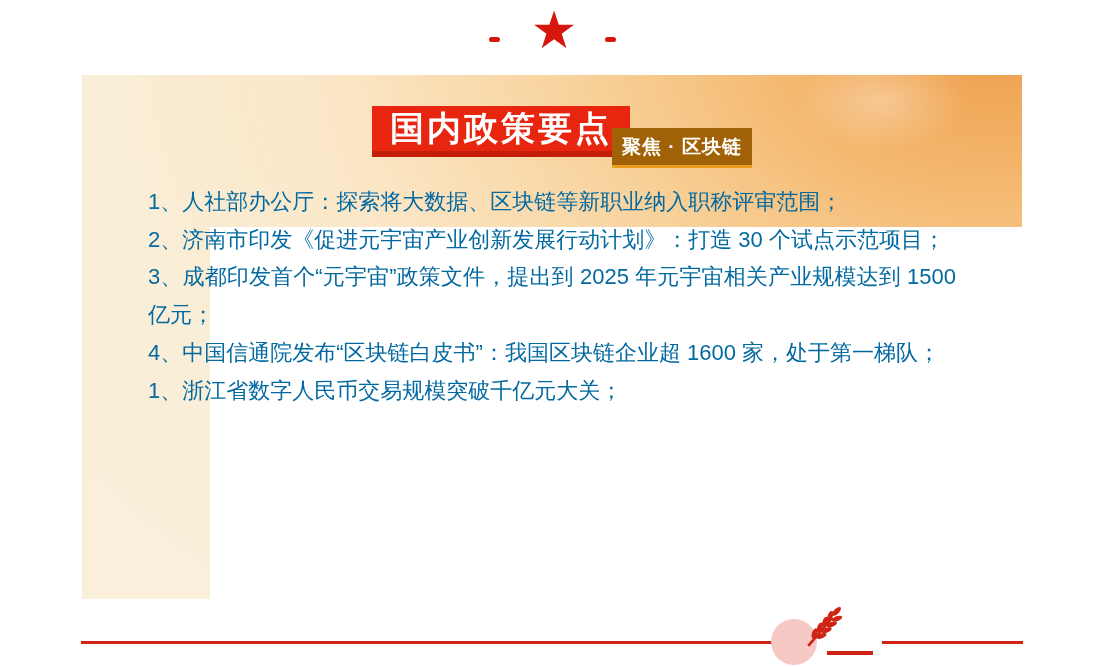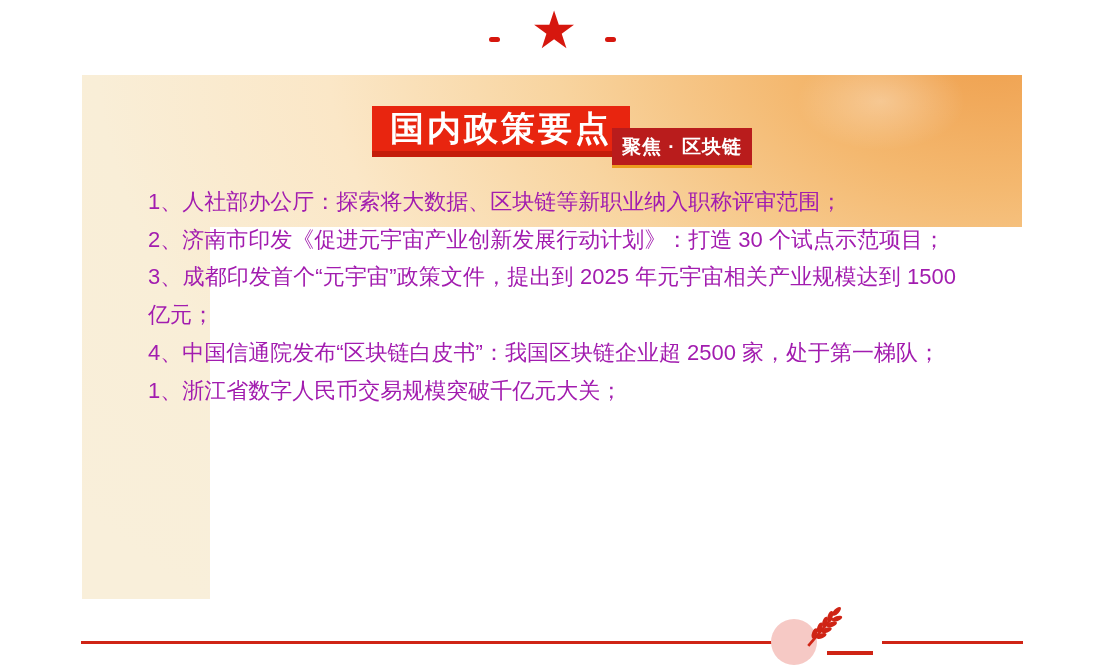--- a/index.html
+++ b/index.html
@@ -68,42 +68,42 @@
     font-weight: bold;
     letter-spacing: 3px;
     white-space: nowrap;
   }
 
   
   .tag {
     position: absolute;
     left: 612px; top: 128px;
     width: 140px; height: 40px;
-    background: #b91c1c;
+    background: #a16207;
     border-bottom: 3px solid #ec9c1f;
     display: flex; align-items: center; justify-content: center;
   }
   .tag span {
     color: #ffffff;
     font-size: 19px;
     font-weight: bold;
     letter-spacing: 1px;
     white-space: nowrap;
   }
 
   
   .policy-text {
     position: absolute;
     left: 148px; top: 183px;
     width: 808px;
   }
   .policy-text p {
     font-size: 22px;
     line-height: 37.7px;
-    color: #a21caf;
+    color: #0369a1;
     text-align: justify;
     margin: 0;
   }
 
   
   .line { position: absolute; background: #cf2415; }
   .line-left  { left: 81px;  top: 641px; width: 701px; height: 3px; }
   .line-right { left: 882px; top: 641px; width: 141px; height: 3px; }
   .line-short { left: 827px; top: 651px; width: 46px;  height: 4px; }
 
@@ -138,21 +138,21 @@
   </div>
 
   <div class="tag">
     <span>聚焦 · 区块链</span>
   </div>
 
   <div class="policy-text">
     <p>1、人社部办公厅：探索将大数据、区块链等新职业纳入职称评审范围；</p>
     <p>2、济南市印发《促进元宇宙产业创新发展行动计划》：打造 30 个试点示范项目；</p>
     <p>3、成都印发首个“元宇宙”政策文件，提出到 2025 年元宇宙相关产业规模达到 1500 亿元；</p>
-    <p>4、中国信通院发布“区块链白皮书”：我国区块链企业超 2500 家，处于第一梯队；</p>
+    <p>4、中国信通院发布“区块链白皮书”：我国区块链企业超 1600 家，处于第一梯队；</p>
     <p>1、浙江省数字人民币交易规模突破千亿元大关；</p>
   </div>
 
   <div class="line line-left"></div>
   <div class="circle"></div>
   <svg class="wheat" viewBox="0 0 40 44">
     <line x1="4" y1="41" x2="27" y2="14" stroke="#cf2415" stroke-width="2.6"></line>
     <g fill="#cf2415">
       <ellipse cx="10" cy="29" rx="5.2" ry="2.4" transform="rotate(-70 10 29)"></ellipse>
       <ellipse cx="15" cy="23.5" rx="5.2" ry="2.4" transform="rotate(-70 15 23.5)"></ellipse>

